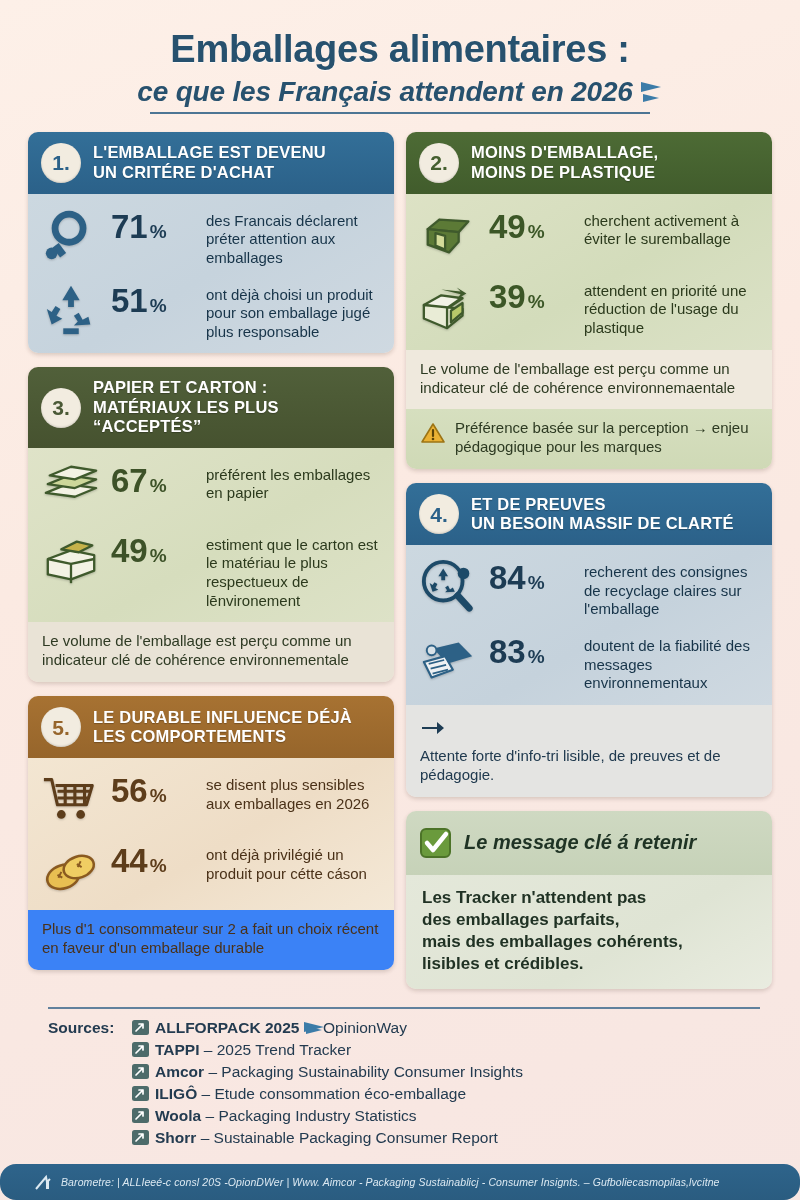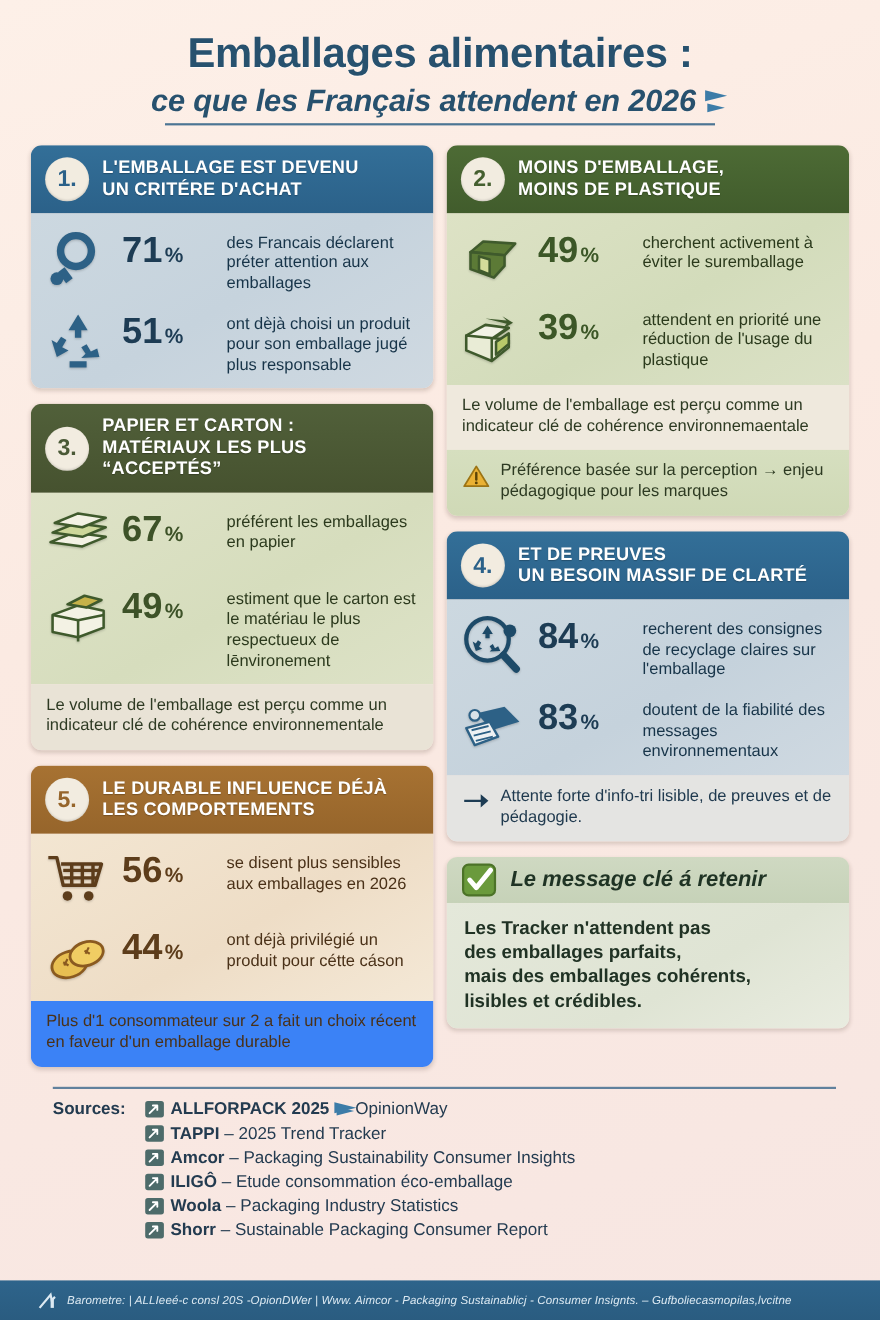--- a/index.html
+++ b/index.html
@@ -104,36 +104,36 @@
   .c3 .badge { color: #4a5936; }
   .c3 .card-body { background: linear-gradient(150deg,#dfe3c8 0%,#d6ddbd 55%,#dde2c7 100%); color:#2c3a1d; }
   .c3 .pct { color: #3d5228; }
   .c3 .note { background:#e9e3d6; color:#2e3a23; }
 
   
   .c4 .card-head { background: linear-gradient(180deg,#336f98 0%,#2b6189 100%); }
   .c4 .badge { color: #2b6189; }
   .c4 .card-body { background: linear-gradient(150deg,#ccd8e0 0%,#c5d2dc 55%,#cfd9e1 100%); color:#173449; }
   .c4 .pct { color: #1d3c54; }
-  .c4 .note { background:#e4e4e2; color:#203a4f; }
+  .c4 .note { background:#e4e4e2; color:#203a4f;flex-direction:column; }
 
   
   .c5 .card-head { background: linear-gradient(180deg,#a77232 0%,#96652b 100%); }
   .c5 .badge { color: #96652b; }
   .c5 .card-body { background: linear-gradient(150deg,#f3e6d2 0%,#eeddc6 55%,#f4e8d6 100%); color:#4a3118; }
   .c5 .pct { color: #5d3d1b; }
   .c5 .note { background:#3b82f6; color:#4a3118; }
 
   
   .keybox {
     border-radius: 10px; overflow:hidden;
     box-shadow: 0 2px 4px rgba(60,40,30,.18);
   }
   .keybox-head {
-    display:flex; align-items:center; gap: 11px; padding: 4px 13px;
+    display:flex; align-items:center; gap: 11px; padding: 15px 13px;
     background: linear-gradient(180deg,#cfd9c2 0%,#c6d2b8 100%);
   }
   .keybox-head .kt {
     font-size: 20px; font-weight: bold; font-style: italic; color:#1f3324;
   }
   .check-ico { flex:0 0 auto; width:34px; height:34px; }
   .keybox-body {
     padding: 12px 14px 14px 16px;
     background: linear-gradient(150deg,#e4e8da 0%,#dfe4d4 60%,#e9ece0 100%);
     font-size: 17px; line-height: 1.3; color:#203224;
@@ -150,21 +150,21 @@
   .src-label { font-weight: bold; font-size: 15.5px; color:#233b50; width: 78px; }
   .src-spacer { width: 78px; }
   .src-ico { flex:0 0 auto; width: 19px; height: 17px; }
   .src-txt { color:#233b50; }
   .src-txt b { font-weight: bold; }
 
   
   .footer {
     position:absolute; left:0; bottom:0; width:800px; height:36px;
     background: linear-gradient(180deg,#2e648b 0%,#2a5c80 100%);
-    display:flex; align-items:center; gap:10px; padding: 0 18px 0 34px;
+    display:flex; align-items:center; gap:10px; padding: 0 18px 0 34px; border-radius: 16px;
   }
   .footer-ico { flex:0 0 auto; width:17px; height:17px; }
   .footer-txt {
     font-size: 10.5px; color:#dce9f2; font-style: italic;
     letter-spacing:.1px; white-space: nowrap; overflow:hidden;
   }
 </style>
 </head>
 <body>
 

